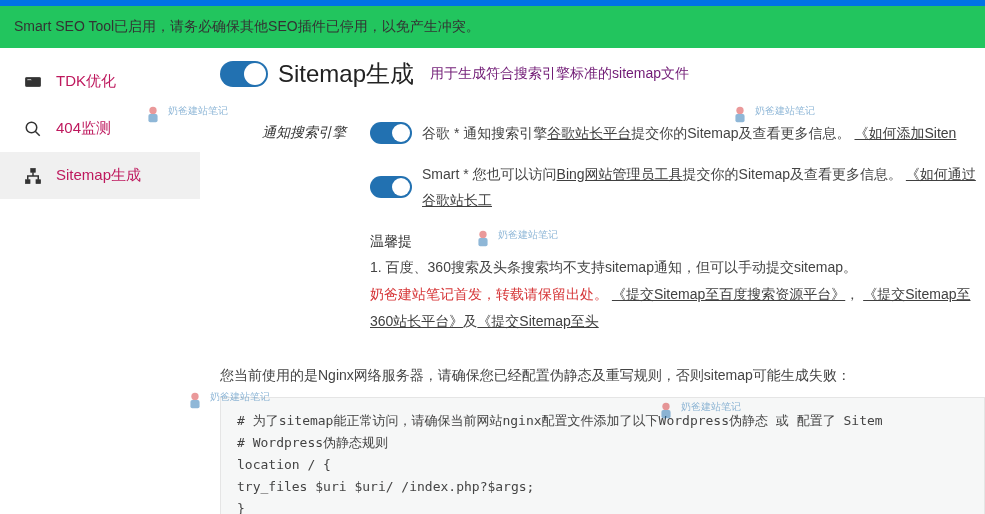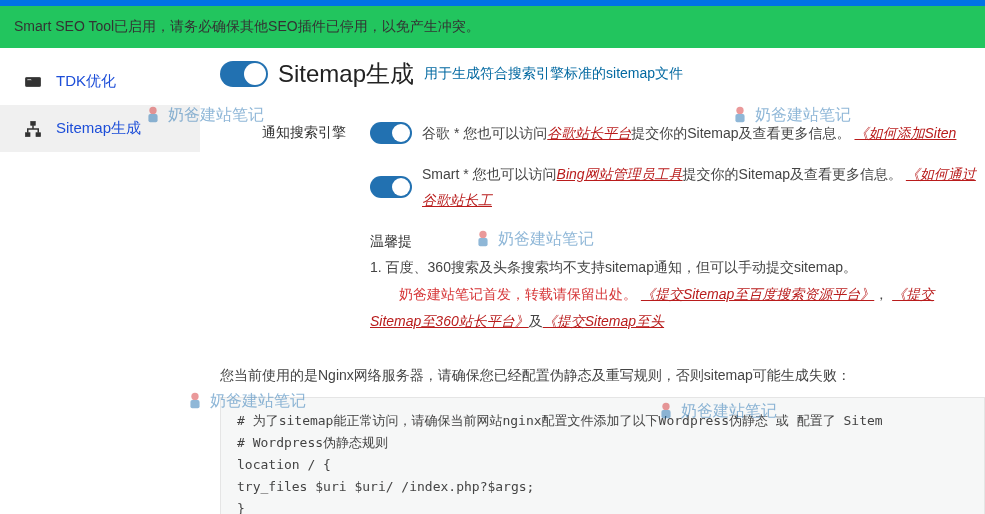--- a/index.html
+++ b/index.html
@@ -1,41 +1,41 @@
 <!DOCTYPE html>
 <html><head>
   <meta charset="utf-8">
   <style>
     * { box-sizing: border-box; margin: 0; padding: 0; }
     body { font-family: -apple-system, BlinkMacSystemFont, "Segoe UI", "PingFang SC", "Microsoft YaHei", sans-serif; font-size: 14px; color: #23282d; background: #fff; }
     .top-bar { background: #0073e6; height: 6px; width: 100%; }
     .notice { padding: 12px 14px; color: #333; font-size: 14px; background: #22c55e; }
     .container { display: flex; }
     .sidebar { width: 200px; padding: 10px 0; }
-    .sidebar-item { display: flex; align-items: center; gap: 14px; padding: 14px 24px; color: #1d4ed8; cursor: pointer; font-size: 15px; }
+    .sidebar-item { display: flex; align-items: center; gap: 14px; padding: 14px 24px; color: #be185d; cursor: pointer; font-size: 15px; }
     .sidebar-item.active { background: #f0f0f0; }
     .sidebar-item .icon { width: 18px; height: 18px; display: inline-flex; align-items: center; justify-content: center; }
     .icon svg { width: 18px; height: 18px; fill: #333; stroke: #333; }
     .main { flex: 1; padding: 10px 0 0 20px; }
     .header { display: flex; align-items: center; gap: 10px; margin-bottom: 30px; }
     .big-toggle { width: 48px; height: 26px; background: #2271b1; border-radius: 13px; position: relative; cursor: pointer; }
     .big-toggle::after { content: ""; position: absolute; width: 22px; height: 22px; background: #fff; border-radius: 50%; top: 2px; right: 2px; }
     .page-title { font-size: 24px; font-weight: 400; color: #222; }
-    .page-subtitle { font-size: 14px; color: #0369a1; margin-left: 0; }
+    .page-subtitle { font-size: 14px; color: #701a75; margin-left: 6px; }
     .section { display: flex; margin-bottom: 28px; align-items: flex-start; }
-    .section-label { width: 150px; text-align: right; padding-right: 24px; color: #333; font-size: 14px; padding-top: 4px; }
+    .section-label { width: 150px; text-align: right; padding-right: 24px; color: #333; font-size: 14px; padding-top: 4px; font-style: italic; }
     .section-content { flex: 1; color: #444; font-size: 14px; line-height: 1.9; }
     .toggle-row { display: flex; align-items: center; margin-bottom: 14px; flex-wrap: nowrap; }
     .small-toggle { width: 42px; height: 22px; background: #2271b1; border-radius: 11px; position: relative; margin-right: 10px; cursor: pointer; flex-shrink: 0; }
     .small-toggle::after { content: ""; position: absolute; width: 18px; height: 18px; background: #fff; border-radius: 50%; top: 2px; right: 2px; }
-    a { color: #b91c1c; text-decoration: underline; cursor: pointer; font-style: italic; }
+    a { color: #404040; text-decoration: underline; cursor: pointer; }
     .tips-title { color: #333; margin-top: 8px; }
-    .red-text { color: #d63638; margin-left: 29px; }
+    .red-text { color: #d63638; }
     .code-block { background: #f6f7f7; border: 1px solid #e5e5e5; padding: 12px 16px; font-family: Consolas, Monaco, monospace; font-size: 13px; line-height: 1.7; color: #444; white-space: pre; margin-top: 8px; }
-    .watermark { position: absolute; opacity: 0.5; font-size: 16px; color: #2271b1; pointer-events: none; display: flex; align-items: flex-end; gap: 4px; }
+    .watermark { position: absolute; opacity: 0.5; font-size: 10px; color: #2271b1; pointer-events: none; display: flex; align-items: flex-start; gap: 4px; }
     .watermark svg { width: 22px; height: 22px; }
     .wm-1 { top: 104px; left: 142px; }
     .wm-2 { top: 104px; left: 729px; }
     .wm-3 { top: 228px; left: 472px; }
     .wm-4 { top: 390px; left: 184px; }
     .wm-5 { top: 400px; left: 655px; }
     .content-wrap { position: relative; }
   </style>
 </head>
 <body>
@@ -47,20 +47,29 @@
   <div class="container">
     <div class="sidebar">
       <div class="sidebar-item">
         <span class="icon">
             <svg viewBox="0 0 24 24">
               <rect x="2" y="6" width="20" height="12" rx="1" fill="#333"></rect>
               <rect x="4" y="8" width="6" height="2" fill="#fff"></rect>
             </svg>
           </span>
         <span>TDK优化</span>
+      </div>
+      <div class="sidebar-item">
+        <span class="icon">
+            <svg viewBox="0 0 24 24">
+              <circle cx="10" cy="10" r="7" fill="none" stroke="#333" stroke-width="2"></circle>
+              <line x1="15" y1="15" x2="21" y2="21" stroke="#333" stroke-width="2"></line>
+            </svg>
+          </span>
+        <span>404监测</span>
       </div>
       <div class="sidebar-item active">
         <span class="icon">
             <svg viewBox="0 0 24 24">
               <rect x="9" y="2" width="6" height="5" fill="#333"></rect>
               <rect x="2" y="17" width="6" height="5" fill="#333"></rect>
               <rect x="16" y="17" width="6" height="5" fill="#333"></rect>
               <path d="M12 7v5M12 12H5v5M12 12h7v5" fill="none" stroke="#333" stroke-width="2"></path>
             </svg>
           </span>
@@ -74,21 +83,21 @@
         <span class="page-title">Sitemap生成</span>
         <span class="page-subtitle">用于生成符合搜索引擎标准的sitemap文件</span>
       </div>
 
       <div class="section">
         <div class="section-label">通知搜索引擎</div>
         <div class="section-content">
           <div class="toggle-row">
             <div class="small-toggle"></div>
             <span>
-              <span>谷歌 * 您也可以访问</span><a>谷歌站长平台</a><span>提交你的Sitemap及查看更多信息。</span>
+              <span>谷歌 * 通知搜索引擎</span><a>谷歌站长平台</a><span>提交你的Sitemap及查看更多信息。</span>
               <a>《如何添加Siten</a>
             </span>
           </div>
           <div class="toggle-row">
             <div class="small-toggle"></div>
             <span>
               <span>Smart * 您也可以访问</span><a>Bing网站管理员工具</a><span>提交你的Sitemap及查看更多信息。</span>
               <a>《如何通过谷歌站长工</a>
             </span>
           </div>

